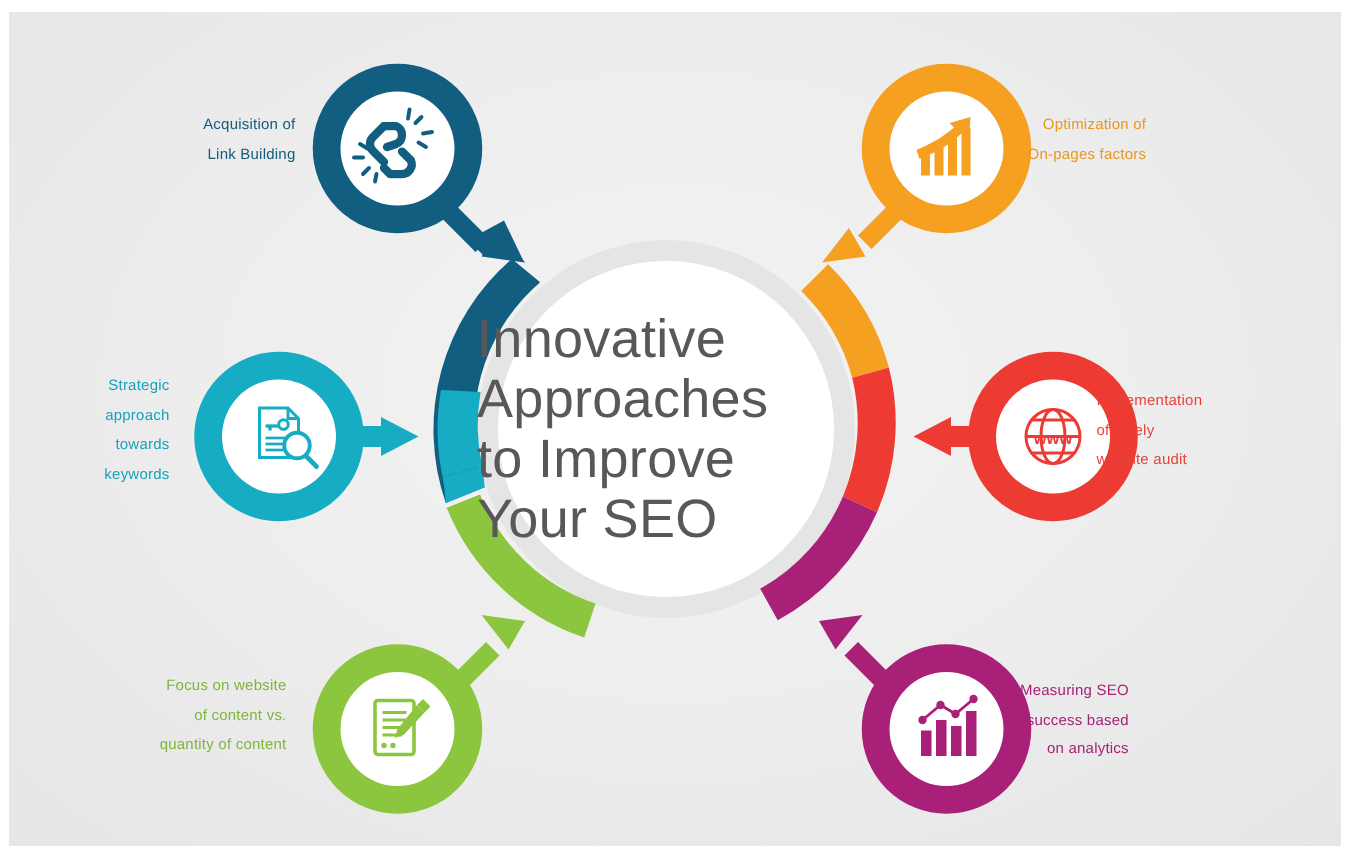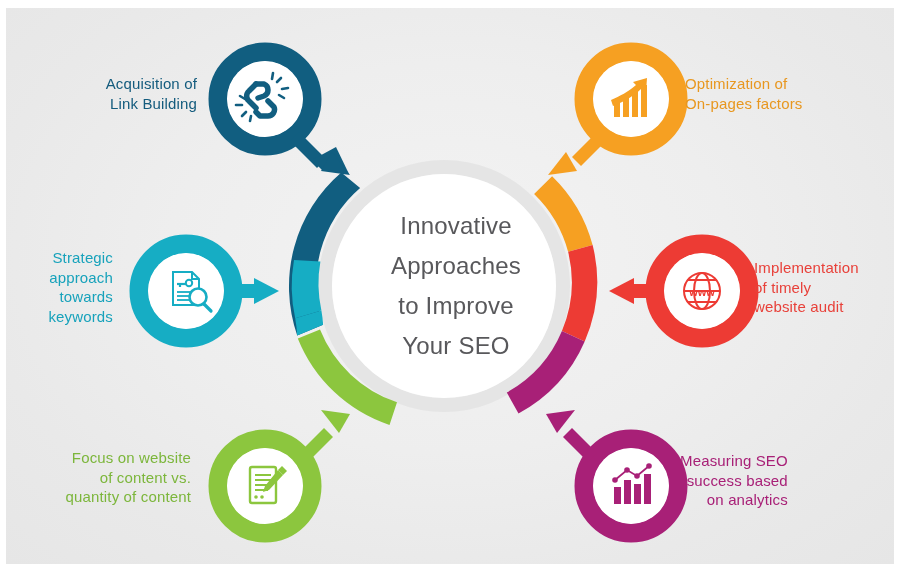--- a/index.html
+++ b/index.html
@@ -26,42 +26,42 @@
   }
   .svg-layer {
     position: absolute;
     left: 0;
     top: 0;
     width: 888px;
     height: 556px;
   }
   .label {
     position: absolute;
-    font-size: 15px;
+    font-size: 10px;
     line-height: 19.5px;
     letter-spacing: 0.15px;
     white-space: pre-line;
   }
   .label.right-align { text-align: right; }
   .label.left-align  { text-align: left; }
 
   #lbl-link     { right: 697px; top: 66px;  color: #135b7d; }
-  #lbl-onpage   { left: 679px;  top: 66px;  color: #e8971f; }
+  #lbl-onpage   { left: 679px;  top: 66px;  color: #e8971f; text-align: right; }
   #lbl-keyword  { right: 781px; top: 240px; color: #17a2bb; text-align: right; }
-  #lbl-audit    { left: 748px;  top: 250px; color: #e8413a; }
+  #lbl-audit    { left: 725px;  top: 250px; color: #e8413a; }
   #lbl-content  { right: 703px; top: 440px; color: #7cb63b; }
   #lbl-analytics{ left: 674px;  top: 443px; color: #a82077; text-align: right; }
 
   .center-title {
     position: absolute;
     left: 312px;
     top: 198px;
     width: 276px;
-    text-align: center;
-    font-size: 24px;
+    text-align: left;
+    font-size: 36px;
     line-height: 40px;
     color: #58585b;
     white-space: pre-line;
     letter-spacing: 0.2px;
   }
 </style>
 </head>
 <body>
 
 <div id="canvas">

